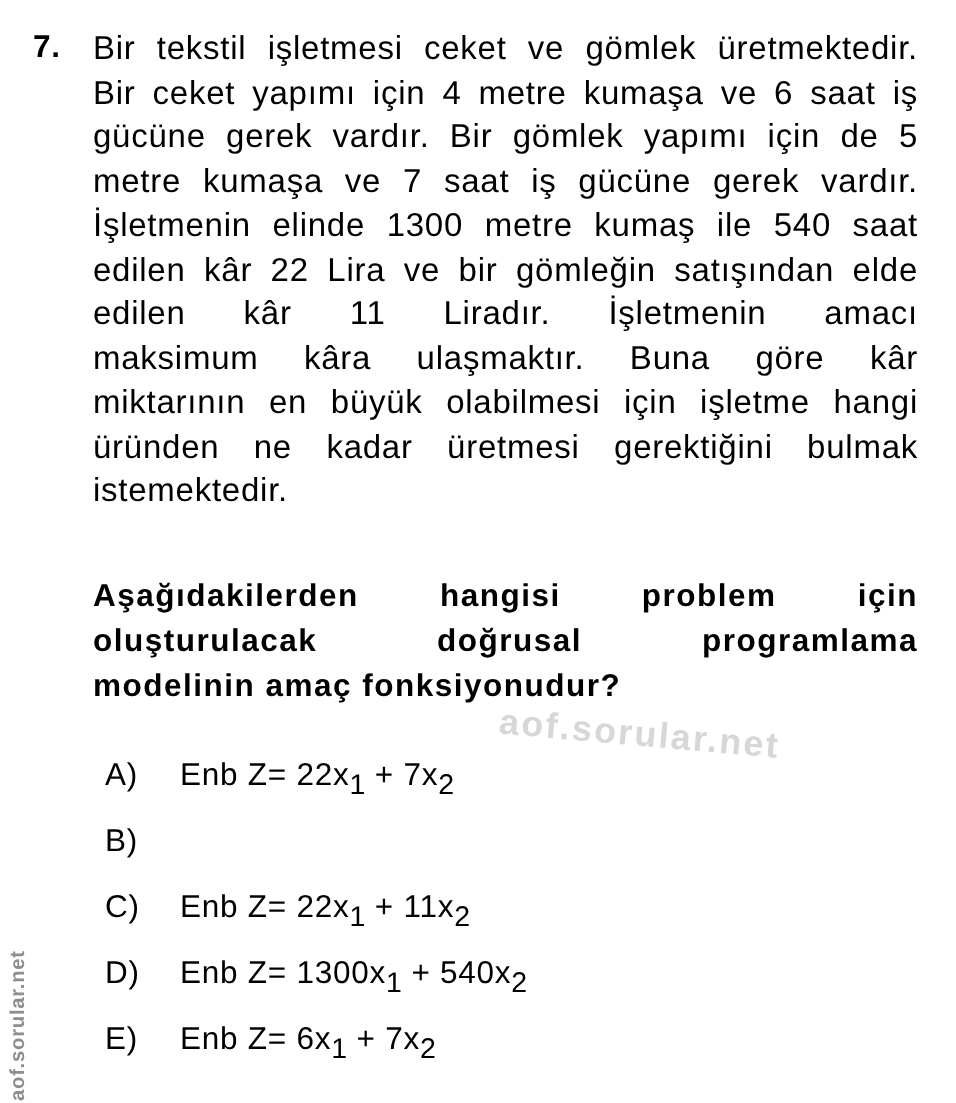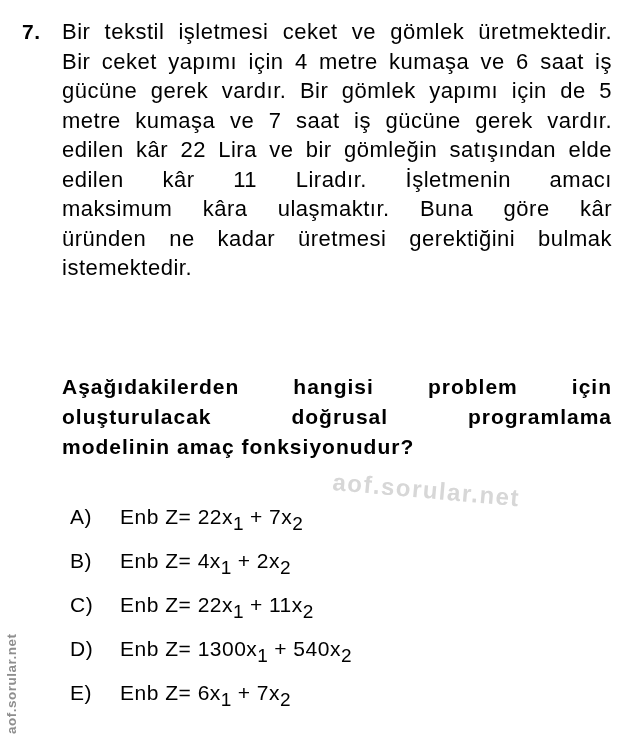--- a/index.html
+++ b/index.html
@@ -45,21 +45,21 @@
   }
   .lline {
     text-align: right;
     text-align-last: left;
     height: 29.5px;
   }
   
   .prompt {
     position: absolute;
     left: 62px;
-    top: 372px;
+    top: 383px;
     width: 550px;
     font-size: 21px;
     font-weight: bold;
     line-height: 30px;
     letter-spacing: 1px;
   }
   .prompt .jline, .prompt .lline { height: 30px; }
   
   .options {
     position: absolute;
@@ -115,23 +115,25 @@
 
 <div class="page">
 
   <div class="qnum">7.</div>
 
   <div class="body-text">
     <div class="jline">Bir tekstil işletmesi ceket ve gömlek üretmektedir.</div>
     <div class="jline">Bir ceket yapımı için 4 metre kumaşa ve 6 saat iş</div>
     <div class="jline">gücüne gerek vardır. Bir gömlek yapımı için de 5</div>
     <div class="jline">metre kumaşa ve 7 saat iş gücüne gerek vardır.</div>
+    <div class="jline">İşletmenin elinde 1300 metre kumaş ile 540 saat</div>
     <div class="jline">edilen kâr 22 Lira ve bir gömleğin satışından elde</div>
     <div class="jline">edilen kâr 11 Liradır. İşletmenin amacı</div>
     <div class="jline">maksimum kâra ulaşmaktır. Buna göre kâr</div>
+    <div class="jline">miktarının en büyük olabilmesi için işletme hangi</div>
     <div class="jline">üründen ne kadar üretmesi gerektiğini bulmak</div>
     <div class="lline">istemektedir.</div>
   </div>
 
   <div class="prompt">
     <div class="jline">Aşağıdakilerden hangisi problem için</div>
     <div class="jline">oluşturulacak doğrusal programlama</div>
     <div class="lline">modelinin amaç fonksiyonudur?</div>
   </div>
 
@@ -139,21 +141,20 @@
 
   <div class="options">
 
     <div class="option">
       <span class="opt-letter">A)</span>
       <span class="opt-expr"><span>Enb Z= 22x</span><span class="sub">1</span><span> + 7x</span><span class="sub">2</span></span>
     </div>
 
     <div class="option">
       <span class="opt-letter">B)</span>
-      <span class="opt-expr"><span>Enb Z= 4x</span><span class="sub">1</span><span> + 2x</span><span class="sub">2</span></span>
     </div>
 
     <div class="option">
       <span class="opt-letter">C)</span>
       <span class="opt-expr"><span>Enb Z= 22x</span><span class="sub">1</span><span> + 11x</span><span class="sub">2</span></span>
     </div>
 
     <div class="option">
       <span class="opt-letter">D)</span>
       <span class="opt-expr"><span>Enb Z= 1300x</span><span class="sub">1</span><span> + 540x</span><span class="sub">2</span></span>

